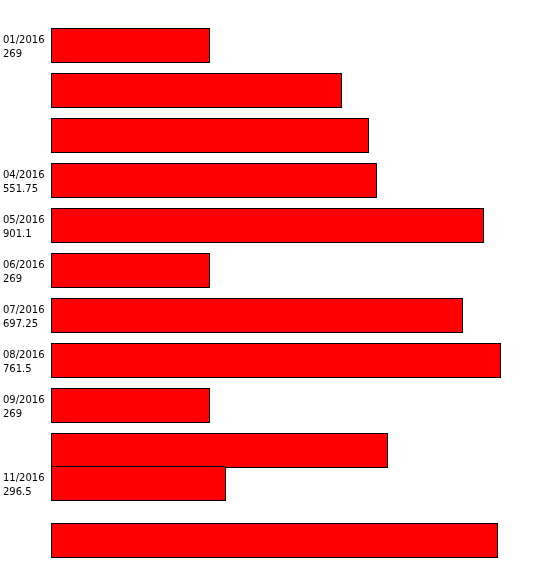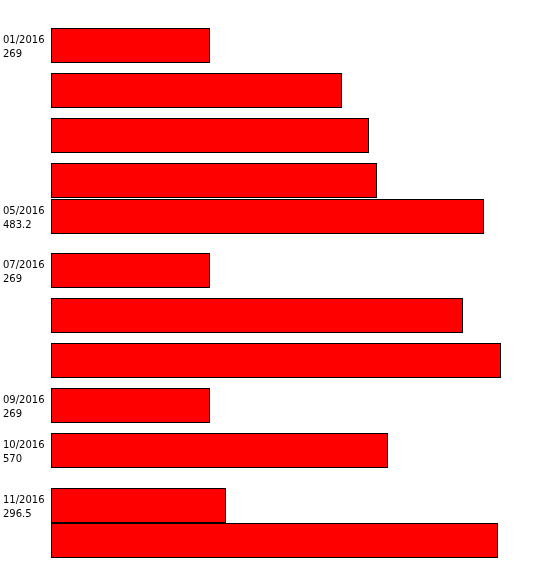--- a/index.html
+++ b/index.html
@@ -82,71 +82,79 @@
         <div class="bar-track" style="left: 51px;">
           <div class="bar-rect" style="width: 291.037px; height: 35px; background: rgb(255, 0, 0); border-color: rgb(0, 0, 0);"></div>
         </div>
       </div>
       <div class="bar-row" style="top: 114px;">
         <div class="bar-track" style="left: 51px;">
           <div class="bar-rect" style="width: 317.925px; height: 35px; background: rgb(255, 0, 0); border-color: rgb(0, 0, 0);"></div>
         </div>
       </div>
       <div class="bar-row" style="top: 159px;">
+        <div class="row-label">
+          <span class="lbl-cat">04/2016</span>
+          <span class="lbl-val">551.75</span>
+        </div>
         <div class="bar-track" style="left: 51px;">
           <div class="bar-rect" style="width: 326.051px; height: 35px; background: rgb(255, 0, 0); border-color: rgb(0, 0, 0);"></div>
         </div>
       </div>
-      <div class="bar-row" style="top: 195px;">
+      <div class="bar-row" style="top: 204px;">
         <div class="row-label">
           <span class="lbl-cat">05/2016</span>
-          <span class="lbl-val">483.2</span>
+          <span class="lbl-val">901.1</span>
         </div>
         <div class="bar-track" style="left: 51px;">
           <div class="bar-rect" style="width: 432.863px; height: 35px; background: rgb(255, 0, 0); border-color: rgb(0, 0, 0);"></div>
         </div>
       </div>
       <div class="bar-row" style="top: 249px;">
         <div class="row-label">
-          <span class="lbl-cat">07/2016</span>
+          <span class="lbl-cat">06/2016</span>
           <span class="lbl-val">269</span>
         </div>
         <div class="bar-track" style="left: 51px;">
           <div class="bar-rect" style="width: 158.963px; height: 35px; background: rgb(255, 0, 0); border-color: rgb(0, 0, 0);"></div>
         </div>
       </div>
       <div class="bar-row" style="top: 294px;">
+        <div class="row-label">
+          <span class="lbl-cat">07/2016</span>
+          <span class="lbl-val">697.25</span>
+        </div>
         <div class="bar-track" style="left: 51px;">
           <div class="bar-rect" style="width: 412.032px; height: 35px; background: rgb(255, 0, 0); border-color: rgb(0, 0, 0);"></div>
         </div>
       </div>
       <div class="bar-row" style="top: 339px;">
+        <div class="row-label">
+          <span class="lbl-cat">08/2016</span>
+          <span class="lbl-val">761.5</span>
+        </div>
         <div class="bar-track" style="left: 51px;">
           <div class="bar-rect" style="width: 450px; height: 35px; background: rgb(255, 0, 0); border-color: rgb(0, 0, 0);"></div>
         </div>
       </div>
       <div class="bar-row" style="top: 384px;">
         <div class="row-label">
           <span class="lbl-cat">09/2016</span>
           <span class="lbl-val">269</span>
         </div>
         <div class="bar-track" style="left: 51px;">
           <div class="bar-rect" style="width: 158.963px; height: 35px; background: rgb(255, 0, 0); border-color: rgb(0, 0, 0);"></div>
         </div>
       </div>
       <div class="bar-row" style="top: 429px;">
-        <div class="row-label">
-          <span class="lbl-cat">10/2016</span>
-          <span class="lbl-val">570</span>
-        </div>
         <div class="bar-track" style="left: 51px;">
           <div class="bar-rect" style="width: 336.835px; height: 35px; background: rgb(255, 0, 0); border-color: rgb(0, 0, 0);"></div>
         </div>
       </div>
-      <div class="bar-row" style="top: 484px; text-decoration: underline;">
+      <div class="bar-row" style="top: 462px; text-decoration: underline;">
         <div class="row-label">
           <span class="lbl-cat">11/2016</span>
           <span class="lbl-val">296.5</span>
         </div>
         <div class="bar-track" style="left: 51px;">
           <div class="bar-rect" style="width: 175.213px; height: 35px; background: rgb(255, 0, 0); border-color: rgb(0, 0, 0);"></div>
         </div>
       </div>
       <div class="bar-row" style="top: 519px;">
         <div class="bar-track" style="left: 51px;">

